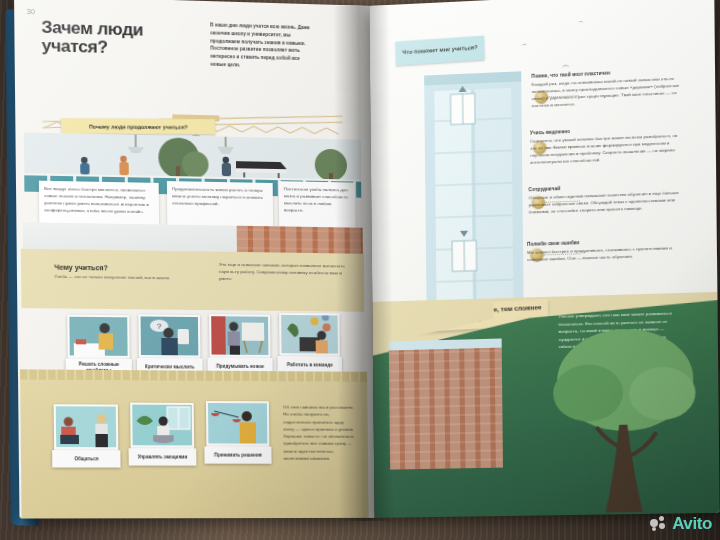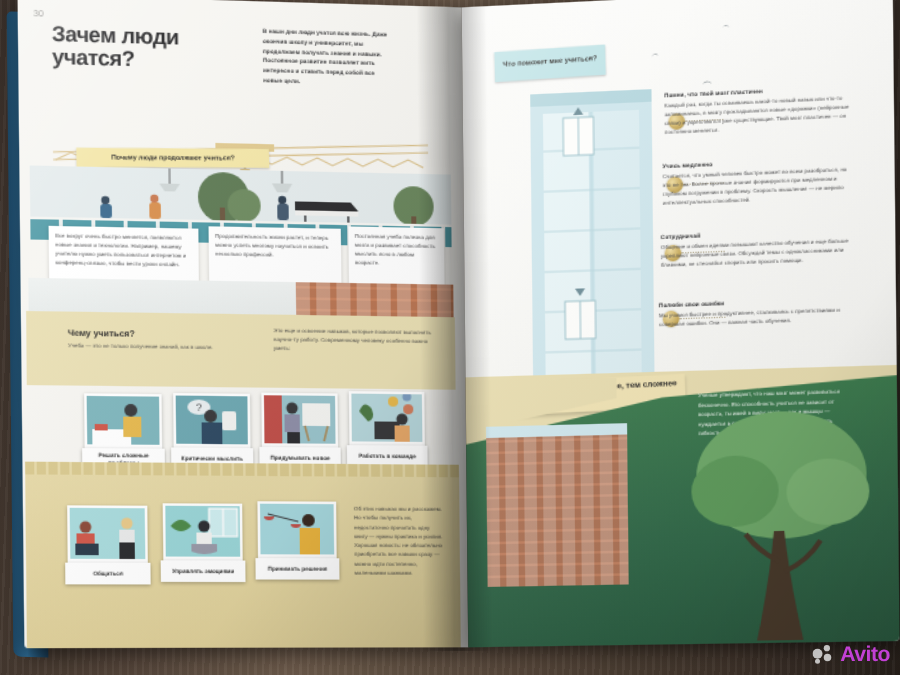--- a/index.html
+++ b/index.html
@@ -116,21 +116,21 @@
 
   .bird{position:absolute;color:#5f6b72;font-size:6px;line-height:1;}
 
   
   .avito{
     position:absolute;right:8px;bottom:6px;display:flex;align-items:center;gap:5px;
     opacity:.88;z-index:60;
   }
   .avito .dots{position:relative;width:17px;height:16px;}
   .avito .dots i{position:absolute;border-radius:50%;background:#d9d9d9;display:block;}
-  .avito .w{color:#d946ef;font-size:17px;font-weight:bold;letter-spacing:-.4px;}
+  .avito .w{color:#5eead4;font-size:17px;font-weight:bold;letter-spacing:-.4px;}
 </style>
 </head>
 <body>
 
 <div id="stage">
   <div class="surface"></div>
 
   <div class="book">
     <div class="book-edge"></div>
 

